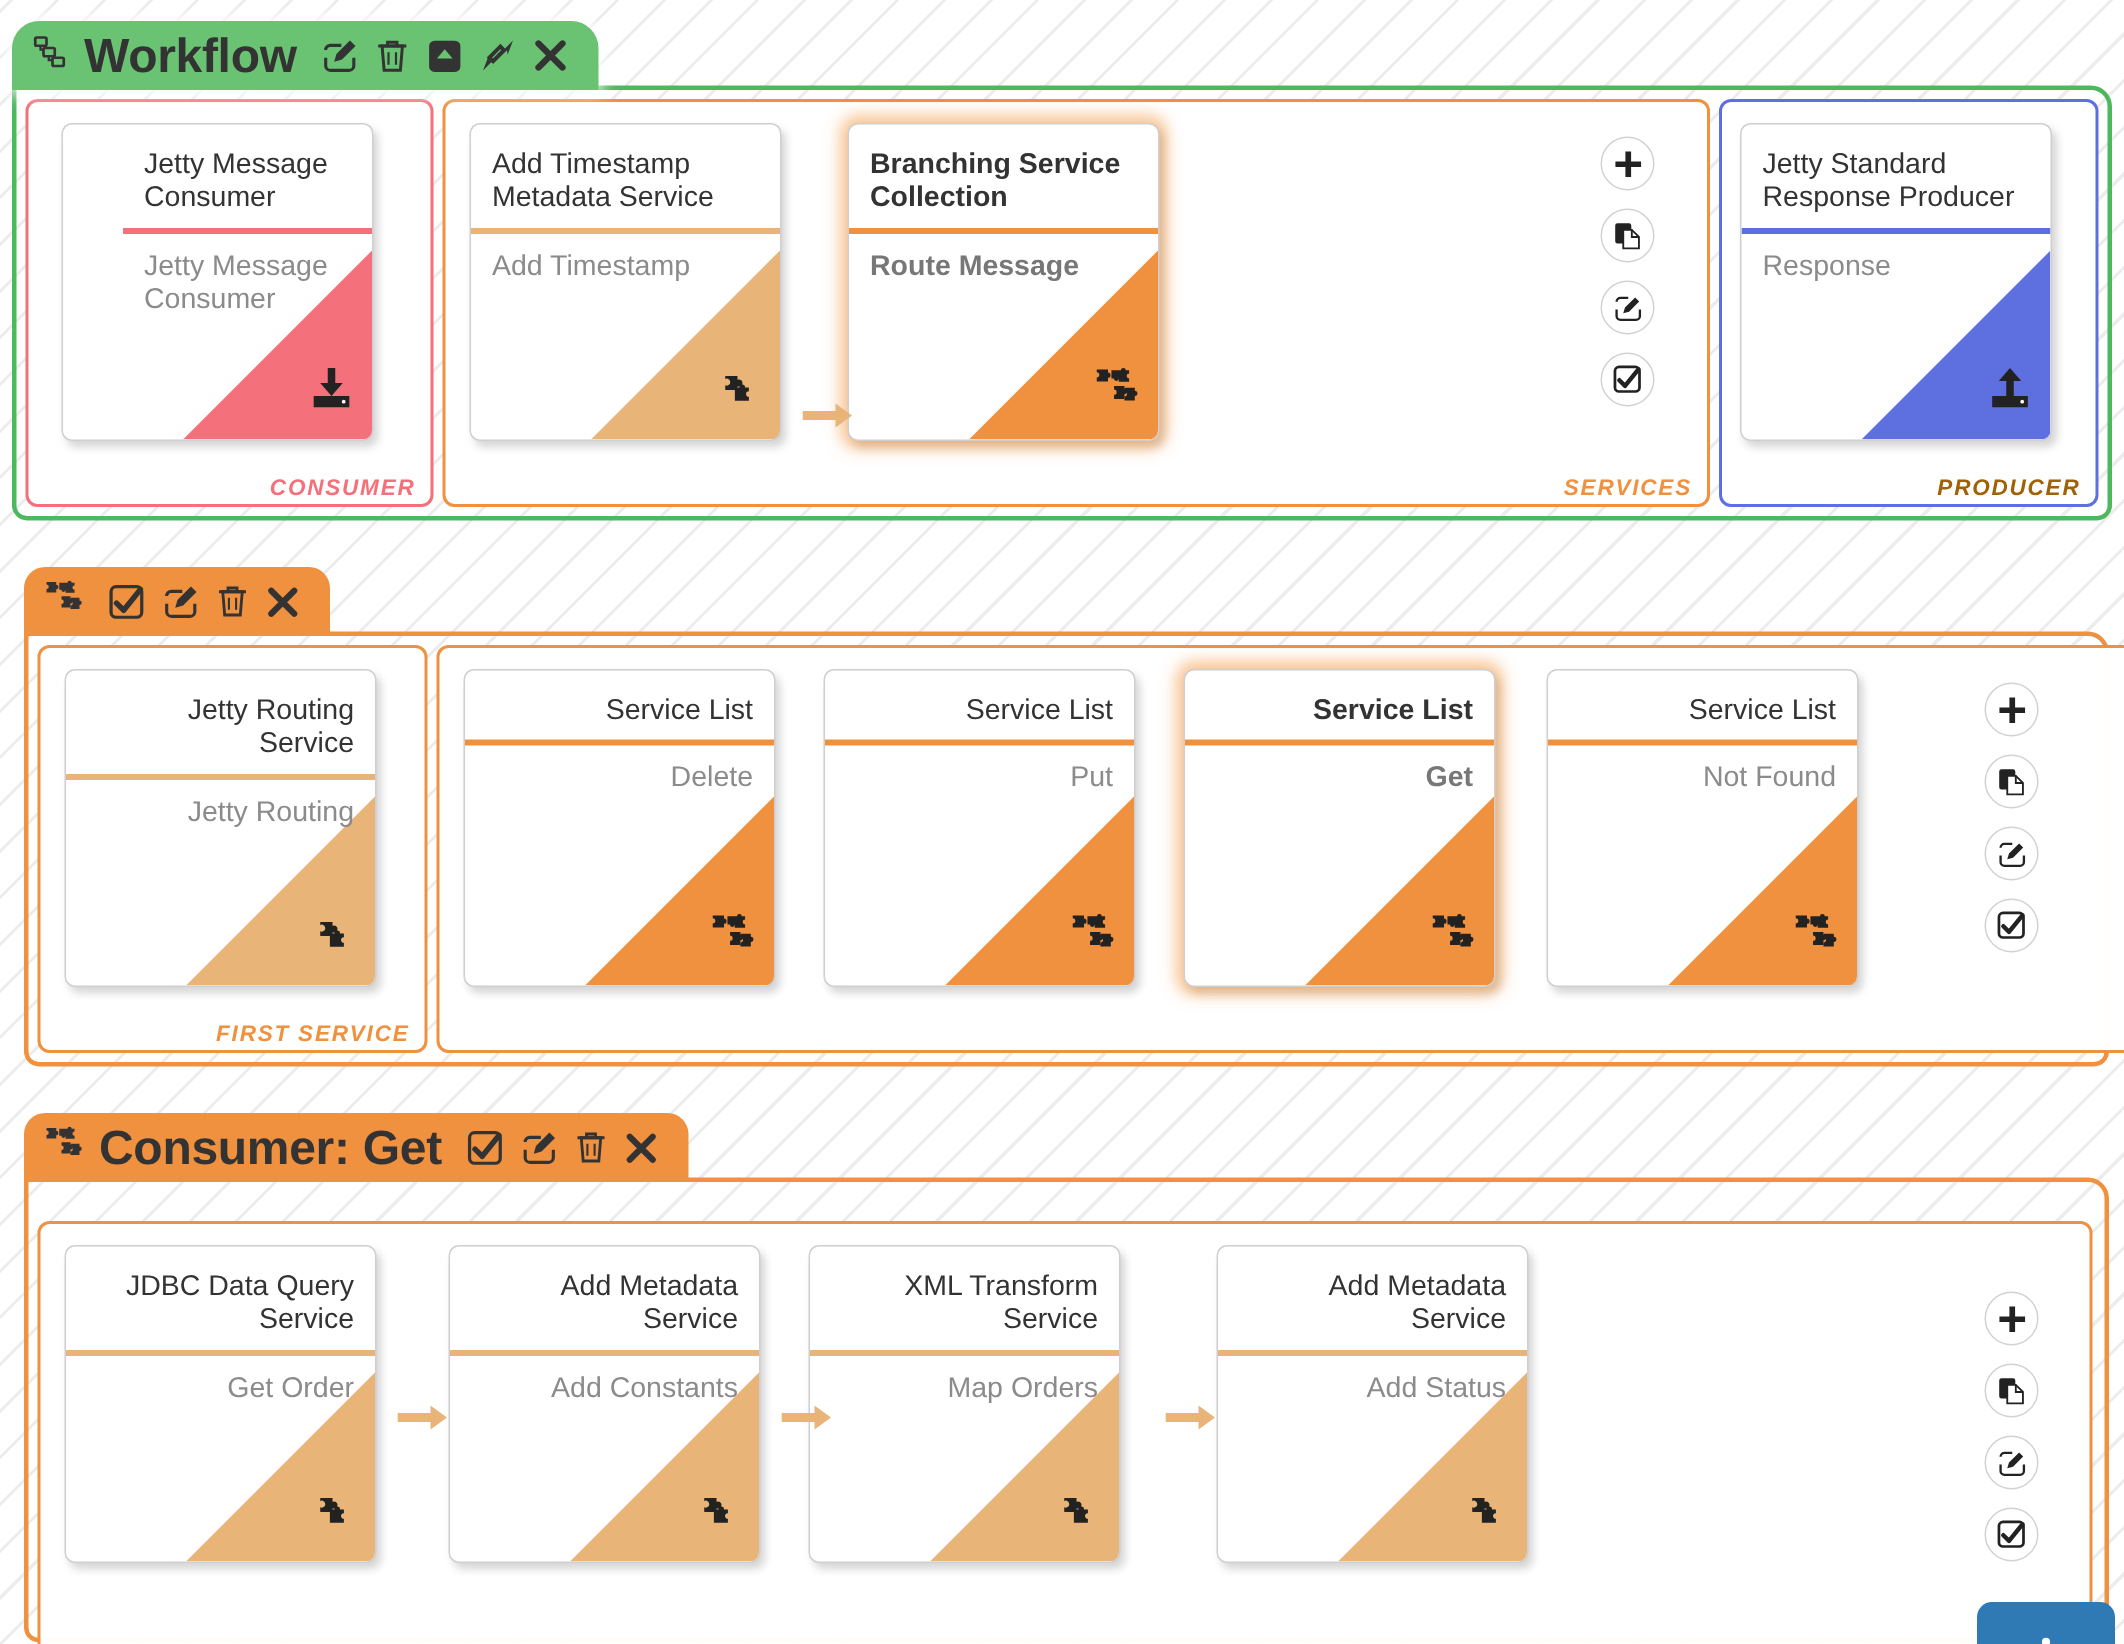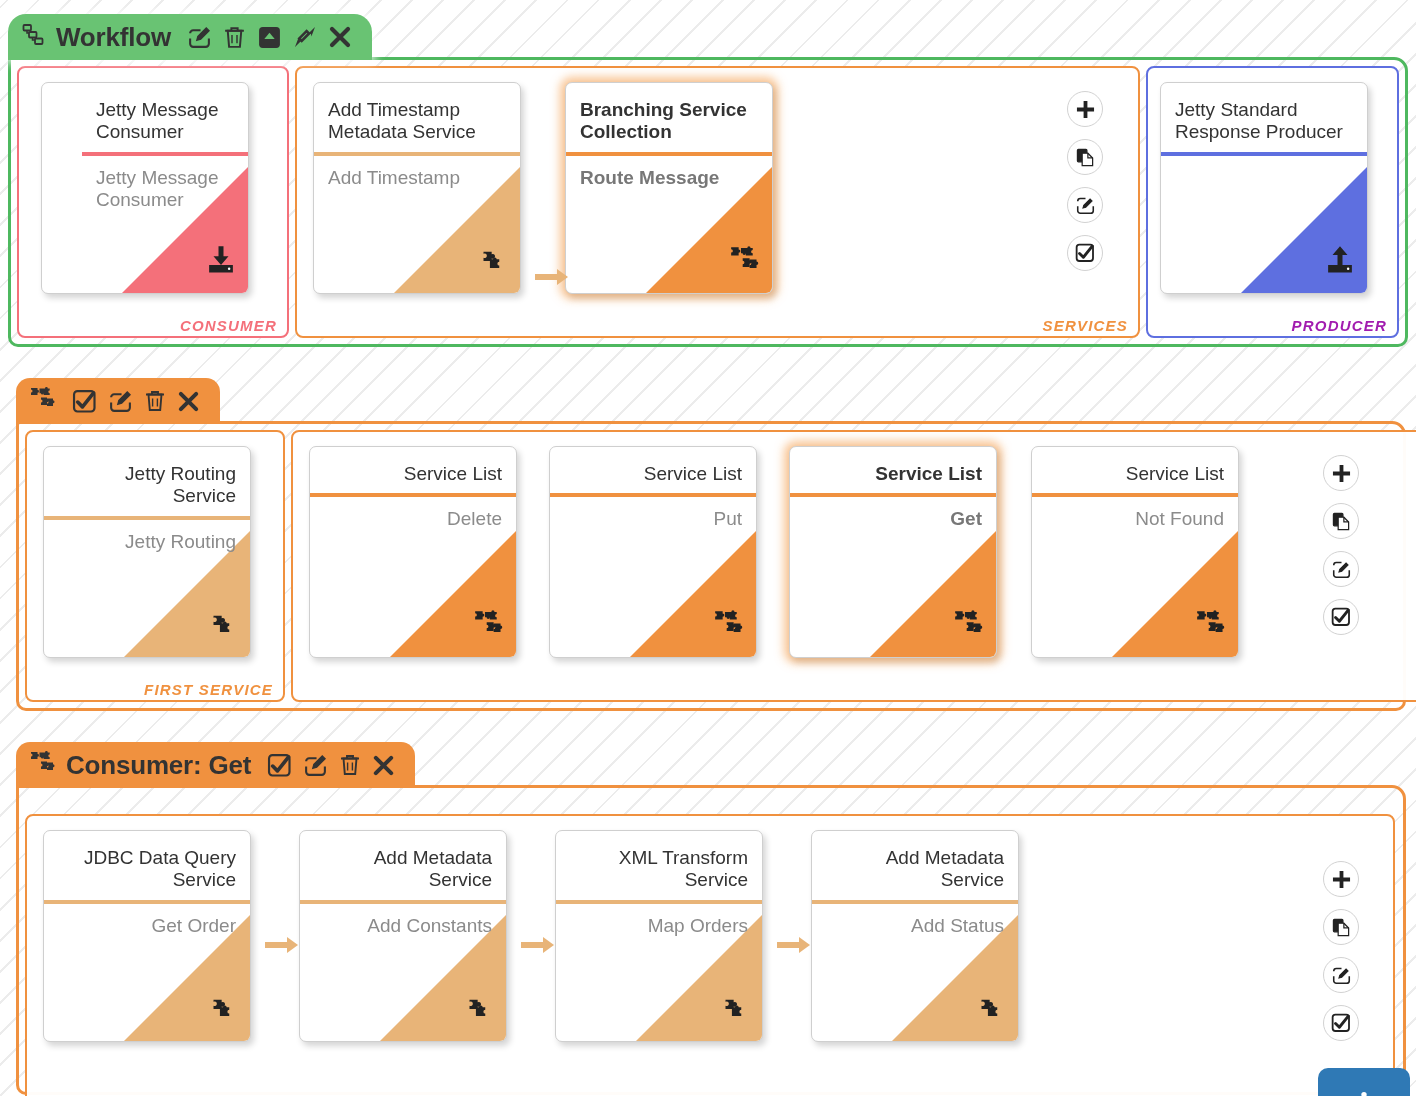--- a/index.html
+++ b/index.html
@@ -21,21 +21,21 @@
   .panel { position:absolute; }
   .panel-header{
     display:inline-flex; align-items:center; gap:10px;
     height:46px; padding:0 20px 0 14px;
     border-radius:14px 14px 0 0;
     position:relative; z-index:3;
   }
   .panel-header.wf{ background:#69c373; border-radius:18px 18px 0 0;
                     box-shadow:0 0 10px 3px rgba(255,255,255,.85); }
   .panel-header.svc{ background:#f0913f; }
-  .hdr-title{ font-size:26px; font-weight:bold; color:#333; letter-spacing:-.2px;
+  .hdr-title{ font-size:32px; font-weight:bold; color:#333; letter-spacing:-.2px;
               white-space:nowrap; }
   .hdr-icons{ display:flex; align-items:center; gap:11px; margin-left:6px; }
   .hdr-icons svg{ display:block; }
 
   .panel-body{
     border:3px solid; border-radius:6px;
     position:relative; margin-top:-3px; background:transparent;
   }
   .panel-body.wf{ border-color:#4eb85f; border-radius:0 14px 10px 10px; }
   .panel-body.svc{ border-color:#f0913f; border-radius:0 14px 10px 10px;text-align:right; }
@@ -46,21 +46,21 @@
     background:rgba(255,255,255,.97);
   }
   .section.red   { border-color:#f4707a; }
   .section.orange{ border-color:#f0913f; }
   .section.blue  { border-color:#5e6fe0; }
   .section-label{
     position:absolute; right:10px; bottom:2px;
     font-size:15px; font-style:italic; font-weight:bold;
     letter-spacing:1.2px; text-transform:uppercase;
   }
-  .lbl-red{ color:#f4707a; } .lbl-orange{ color:#f0913f; } .lbl-blue{ color:#a21caf; }
+  .lbl-red{ color:#f4707a; } .lbl-orange{ color:#f0913f; } .lbl-blue{ color:#a16207; }
 
   
   .card{
     position:absolute; width:208px; height:212px;
     background:#fff; border:1px solid #cfcfcf; border-radius:7px;
     box-shadow:3px 4px 6px rgba(0,0,0,.17);
     overflow:hidden;
   }
   .card.selected{ box-shadow:0 0 10px 5px rgba(244,150,60,.55), 3px 4px 6px rgba(0,0,0,.17); }
   .card-title{
@@ -245,20 +245,21 @@
         </div>
       </div>
 
       <div class="section-label lbl-orange">SERVICES</div>
     </div>
 
     <div class="section blue" style="left:1135px; top:6px; width:253px; height:272px;">
       <div class="card" style="left:12px; top:14px;">
         <div class="card-title">Jetty Standard Response Producer</div>
         <div class="card-rule" style="background:#5e6fe0;"></div>
+        <div class="card-sub">Response</div>
         <div class="corner">
           <svg width="126" height="126">
               <path d="M126 0 L126 126 L0 126 Z" fill="#5e6fe0"></path>
             </svg>
         </div>
         <span class="card-icon">
           <svg width="30" height="30" viewBox="0 0 24 24" fill="#222">
             <path d="M12 1l6 7h-4v8h-4V8H6z"></path>
             <path d="M2.5 16h19v6h-19z"></path>
             <circle cx="18.5" cy="19" r="1" fill="#fff"></circle>
@@ -529,21 +530,21 @@
           </svg>
         </span>
       </div>
 
       <div class="arrow" style="left:494px; top:120px;">
         <svg width="34" height="18" viewBox="0 0 34 18" fill="#e8b478">
             <path d="M0 6h22V1l11 8-11 8v-5H0z"></path>
           </svg>
       </div>
 
-      <div class="card" style="left:528px; top:14px;">
+      <div class="card" style="left:512px; top:14px;">
         <div class="card-title">XML Transform Service</div>
         <div class="card-rule" style="background:#e8b478;"></div>
         <div class="card-sub">Map Orders</div>
         <div class="corner">
           <svg width="126" height="126">
               <path d="M126 0 L126 126 L0 126 Z" fill="#e8b478"></path>
             </svg>
         </div>
         <span class="card-icon">
           <svg width="28" height="28" viewBox="0 0 24 24" fill="#222">

